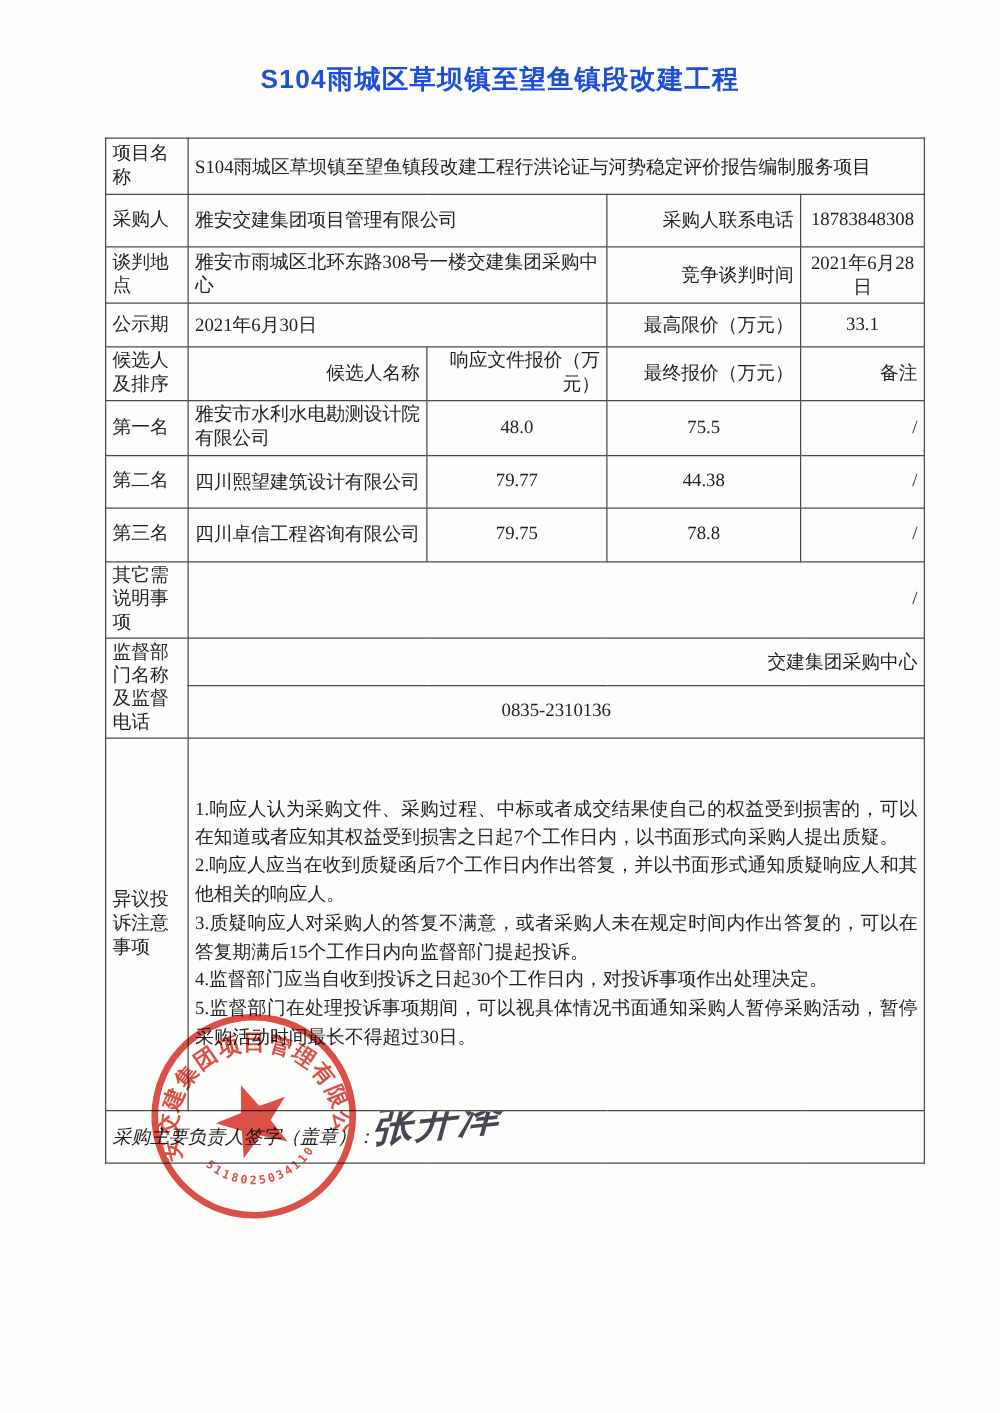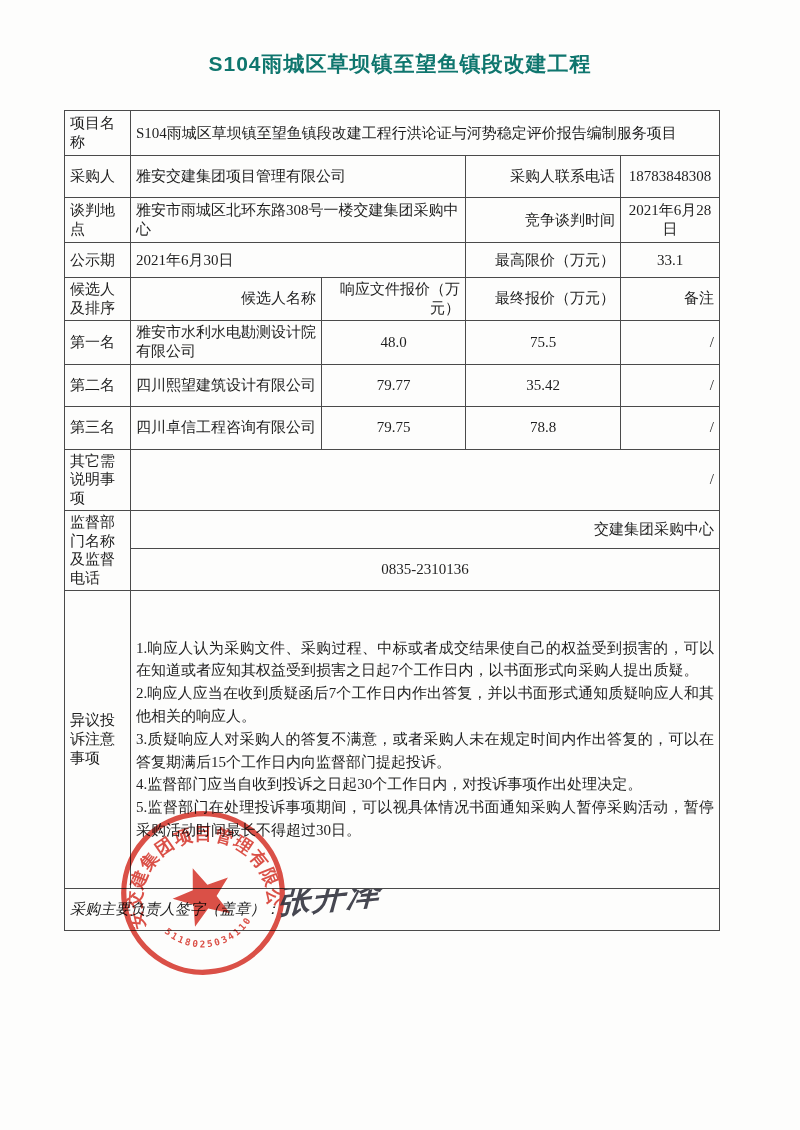--- a/index.html
+++ b/index.html
@@ -12,24 +12,24 @@
     overflow:hidden;
   }
   .doc-title{
     position:absolute;top:48px;left:0;width:800px;
     text-align:center;
     font-family:"Liberation Sans","DejaVu Sans",sans-serif;
     font-weight:700;
     font-size:21px;
     line-height:31px;
     letter-spacing:1px;
-    color:#0f766e;
+    color:#1d4ed8;
   }
   table.main{
-    position:absolute;top:110px;left:64px;
+    position:absolute;top:110px;left:84px;
     border-collapse:collapse;
     width:655px;
     table-layout:fixed;
     font-size:15px;
     color:#1e1e1e;
   }
   table.main td{
     border:1px solid #4a4a4a;
     padding:2px 5px;
     vertical-align:middle;
@@ -114,21 +114,21 @@
     <td class="lbl">第一名</td>
     <td class="lft" style="line-height:1.3">雅安市水利水电勘测设计院有限公司</td>
     <td class="num">48.0</td>
     <td class="num">75.5</td>
     <td class="ctr">/</td>
   </tr>
   <tr style="height:42px">
     <td class="lbl">第二名</td>
     <td class="lft">四川熙望建筑设计有限公司</td>
     <td class="num">79.77</td>
-    <td class="num">35.42</td>
+    <td class="num">44.38</td>
     <td class="ctr">/</td>
   </tr>
   <tr style="height:43px">
     <td class="lbl">第三名</td>
     <td class="lft">四川卓信工程咨询有限公司</td>
     <td class="num">79.75</td>
     <td class="num">78.8</td>
     <td class="ctr">/</td>
   </tr>
   <tr style="height:34px">

